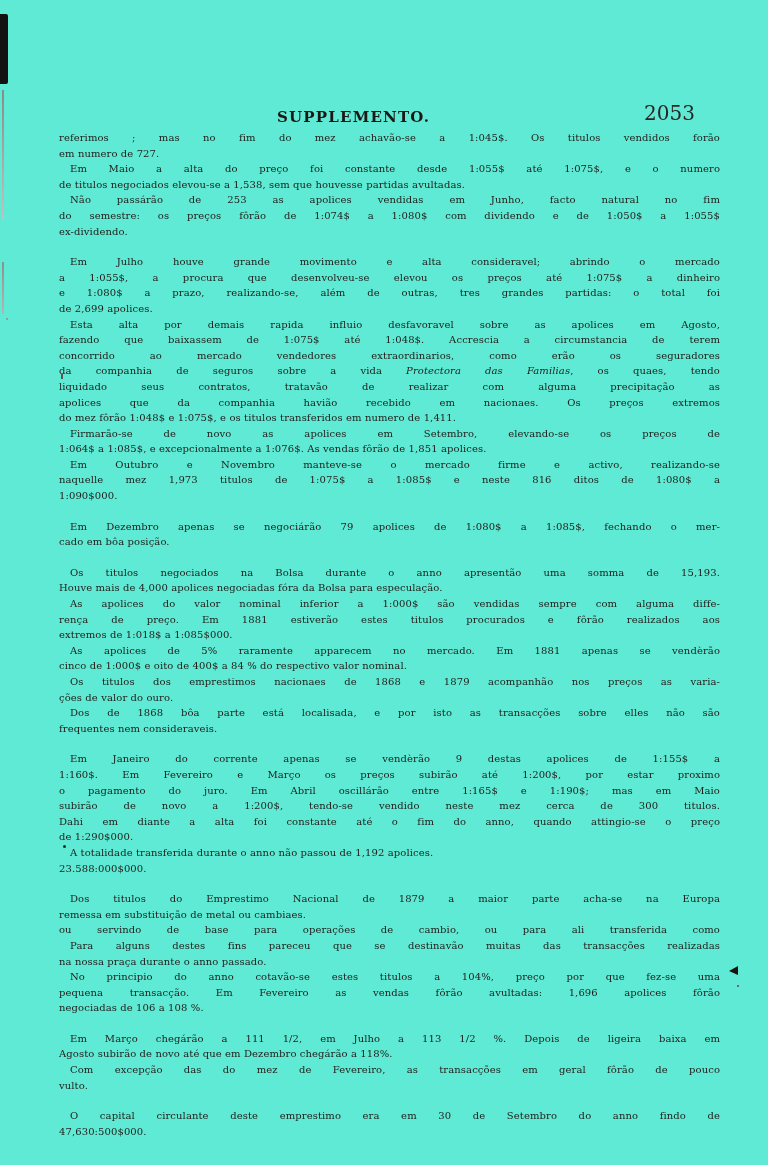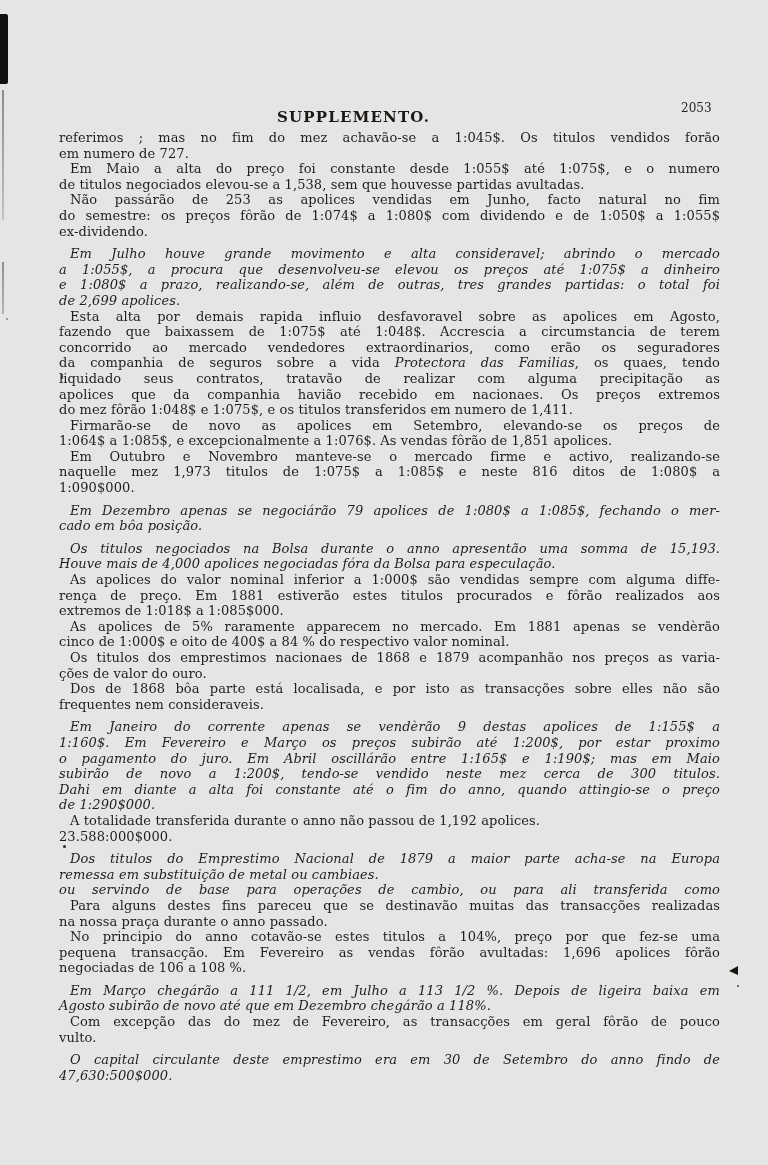--- a/index.html
+++ b/index.html
@@ -1,52 +1,52 @@
 <!DOCTYPE html>
 <html><head>
 <meta charset="utf-8">
 <style>
   html, body { margin: 0; padding: 0; background: #ffffff; }
   .page {
     position: relative;
     width: 768px;
     height: 1165px;
-    background: #e5e5e5;
+    background: #5eead4;
     overflow: hidden;
     font-family: "DejaVu Serif", "Liberation Serif", serif;
     color: #211d1a;
   }
   
   .head-title {
     position: absolute;
     left: 277px;
     top: 108px;
     font-size: 15px;
     font-weight: bold;
     letter-spacing: 1.2px;
     color: #1c1815;
   }
   .page-number {
     position: absolute;
-    left: 681px;
+    left: 644px;
     top: 101px;
-    font-size: 12px;
+    font-size: 20px;
     color: #2a2522;
   }
   
   .text-block {
     position: absolute;
     left: 59px;
     top: 130px;
     width: 661px;
-    font-size: 13px;
+    font-size: 10px;
     letter-spacing: 0.1px;
   }
   .para { margin: 0; }
-  .para.sp { margin-top: 7px; font-style: italic; }
+  .para.sp { margin-top: 15px; }
   .line {
     line-height: 15.6px;
     text-align: justify;
     text-align-last: justify;
     white-space: normal;
   }
   .line.pf { text-align-last: left; }
   .line.ind { text-indent: 11px; }
   .line i { font-style: italic; }
   

